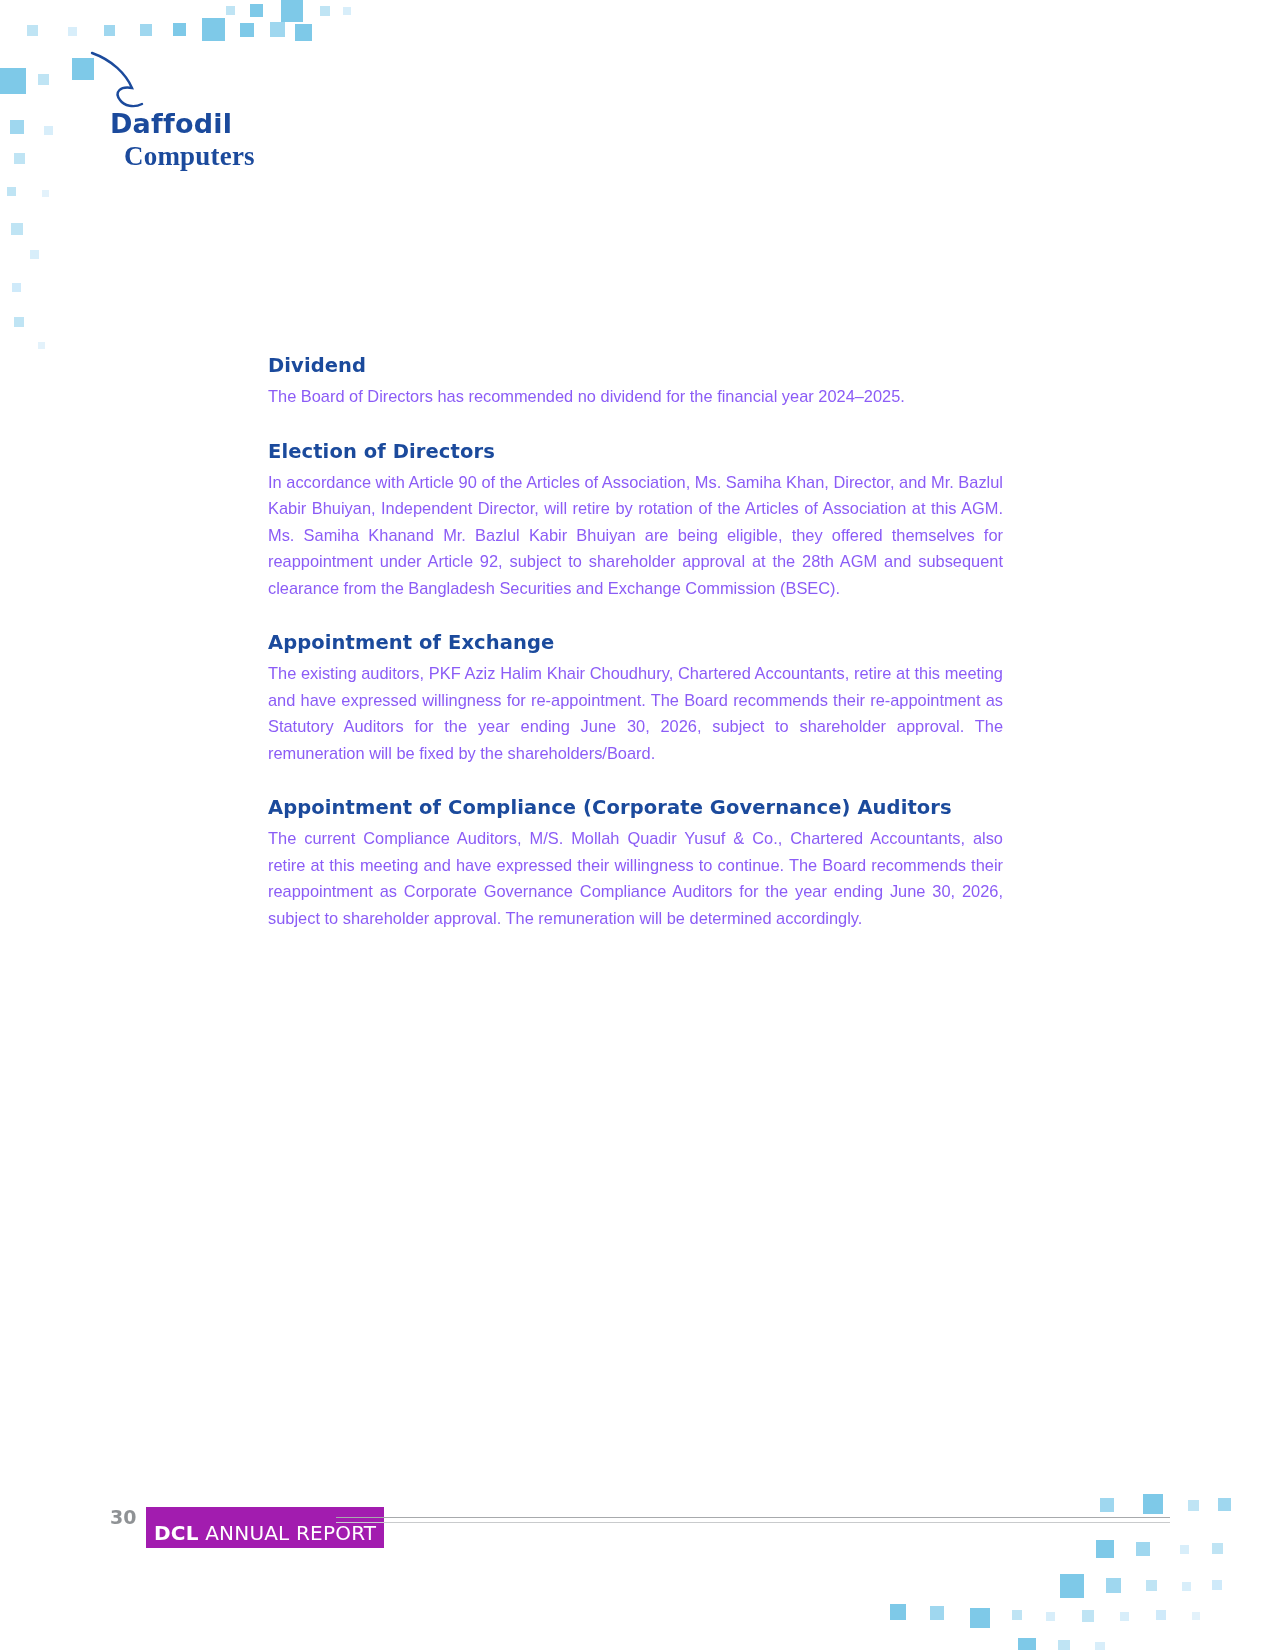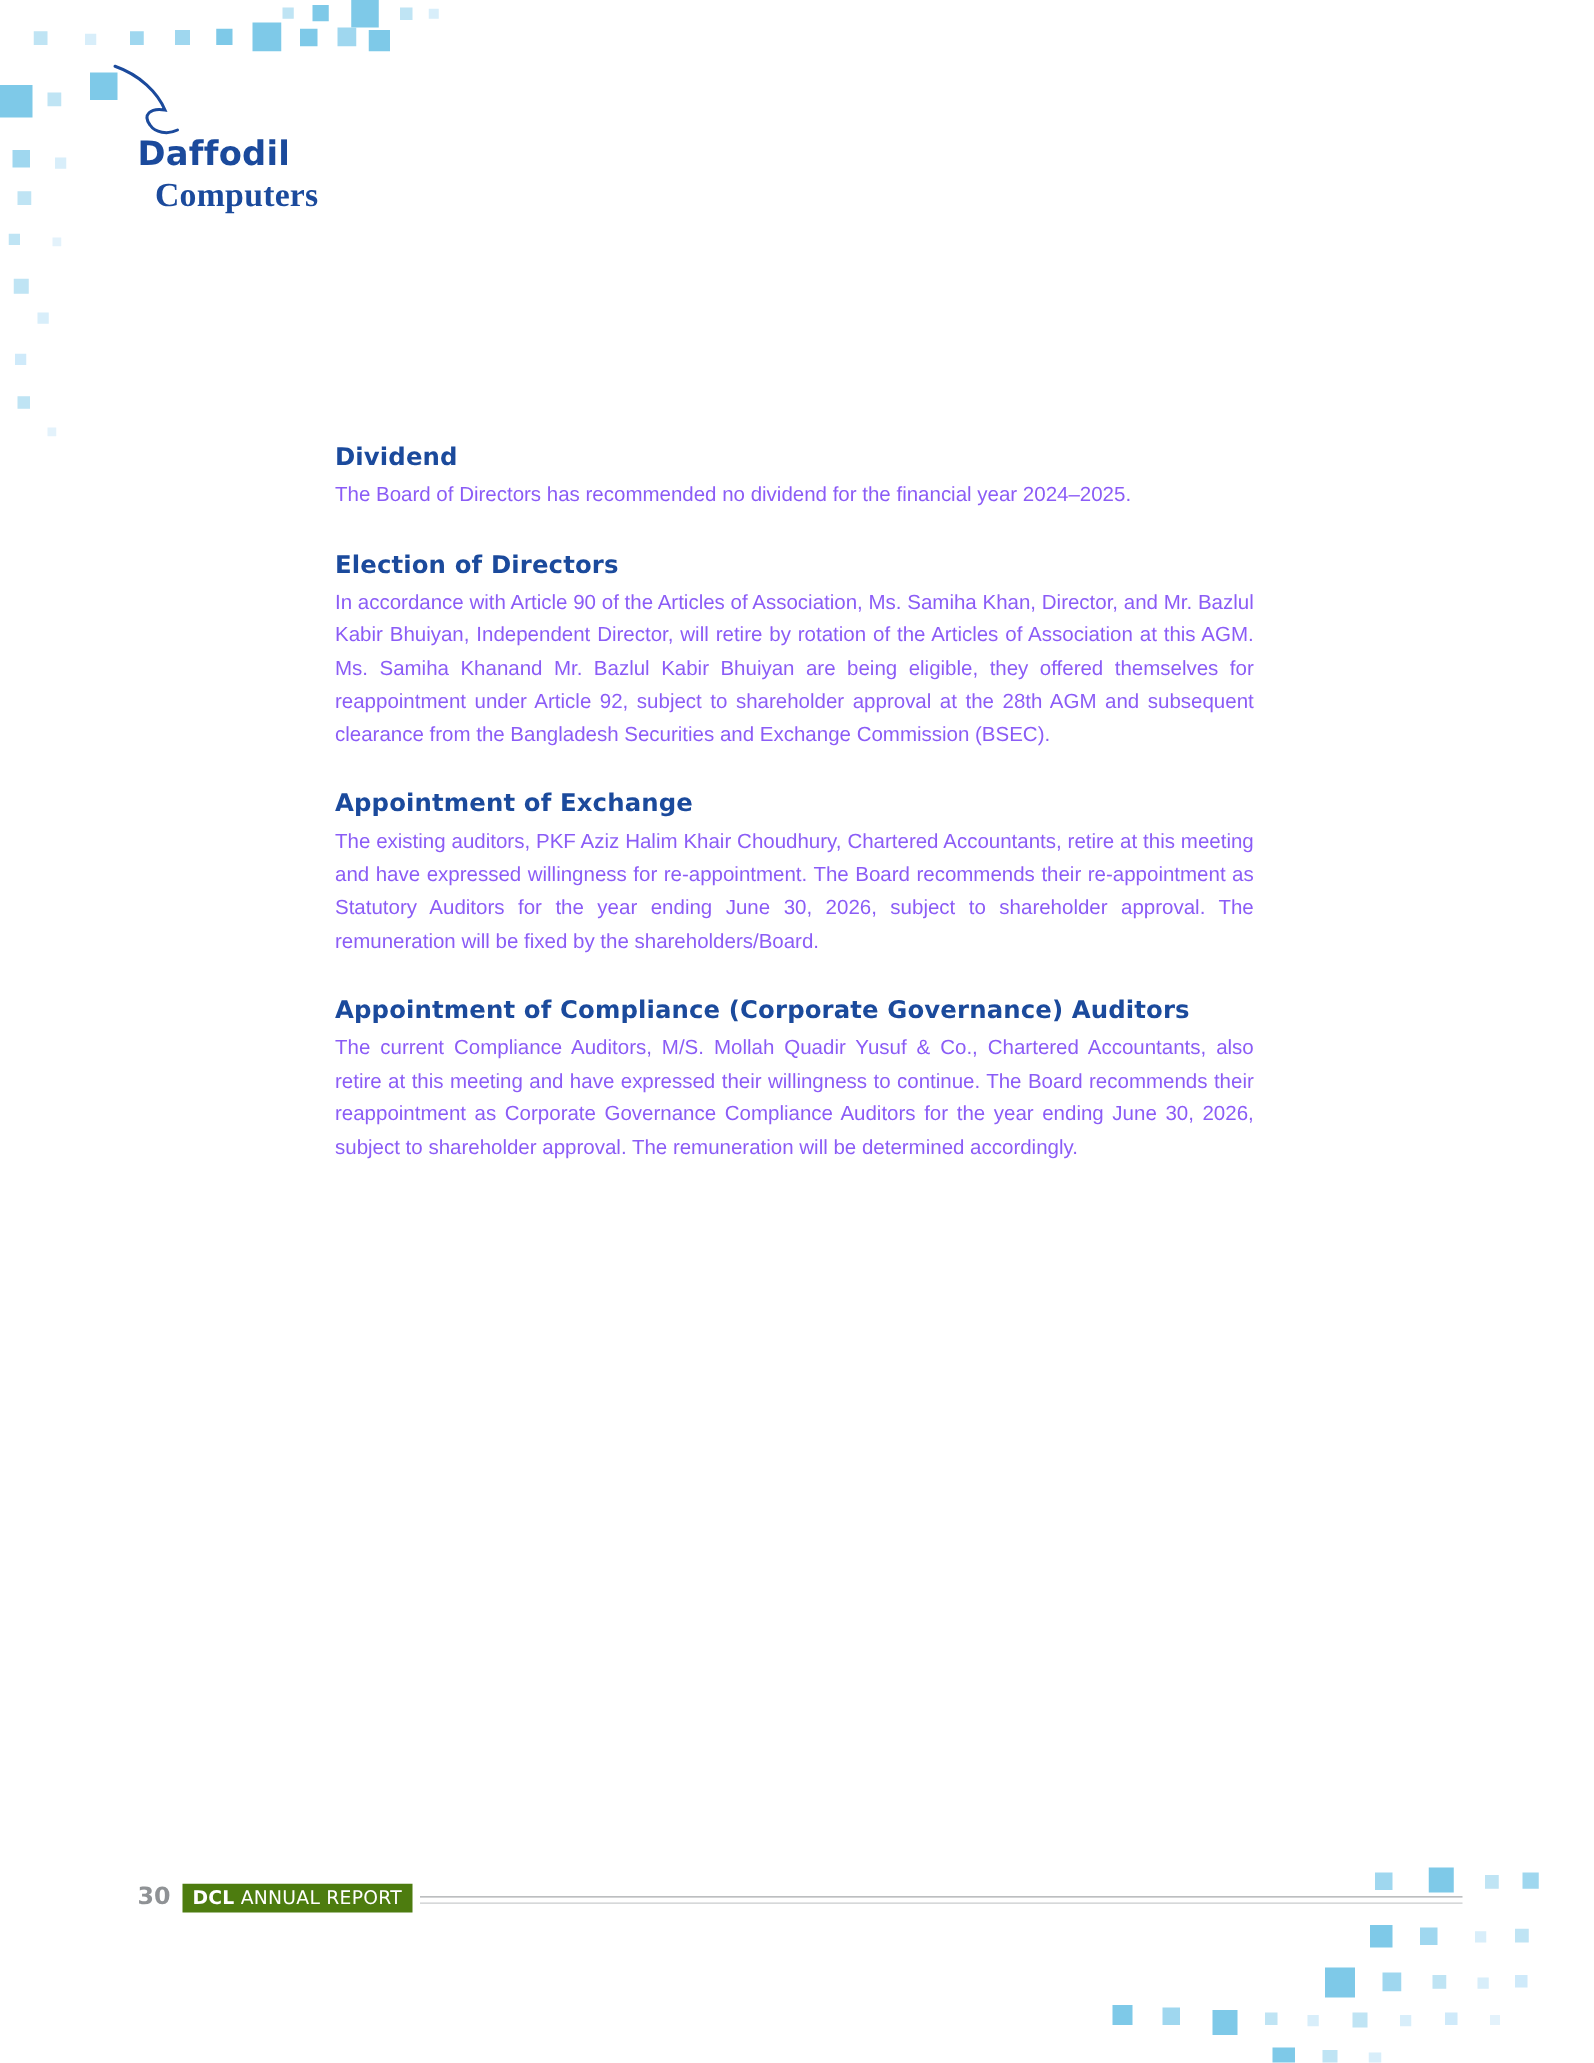--- a/index.html
+++ b/index.html
@@ -98,25 +98,25 @@
     top: 0;
     color: #8f9295;
     font-weight: bold;
     font-size: 19px;
     font-family: "DejaVu Sans", sans-serif;
   }
   .footer-tag {
     position: absolute;
     left: 36px;
     top: 1px;
-    background: #4d7c0f;
+    background: #a21caf;
     color: #ffffff;
-    font-size: 15px;
-    font-weight: bold;
-    padding: 2px 8px 3px 8px;
+    font-size: 20px;
+    font-weight: bold;
+    padding: 14px 8px 3px 8px;
     letter-spacing: 0.2px;
     font-family: "DejaVu Sans", sans-serif;
   }
   .footer-tag .light {
     font-weight: normal;
   }
   .footer-rule {
     position: absolute;
     left: 226px;
     top: 11px;

